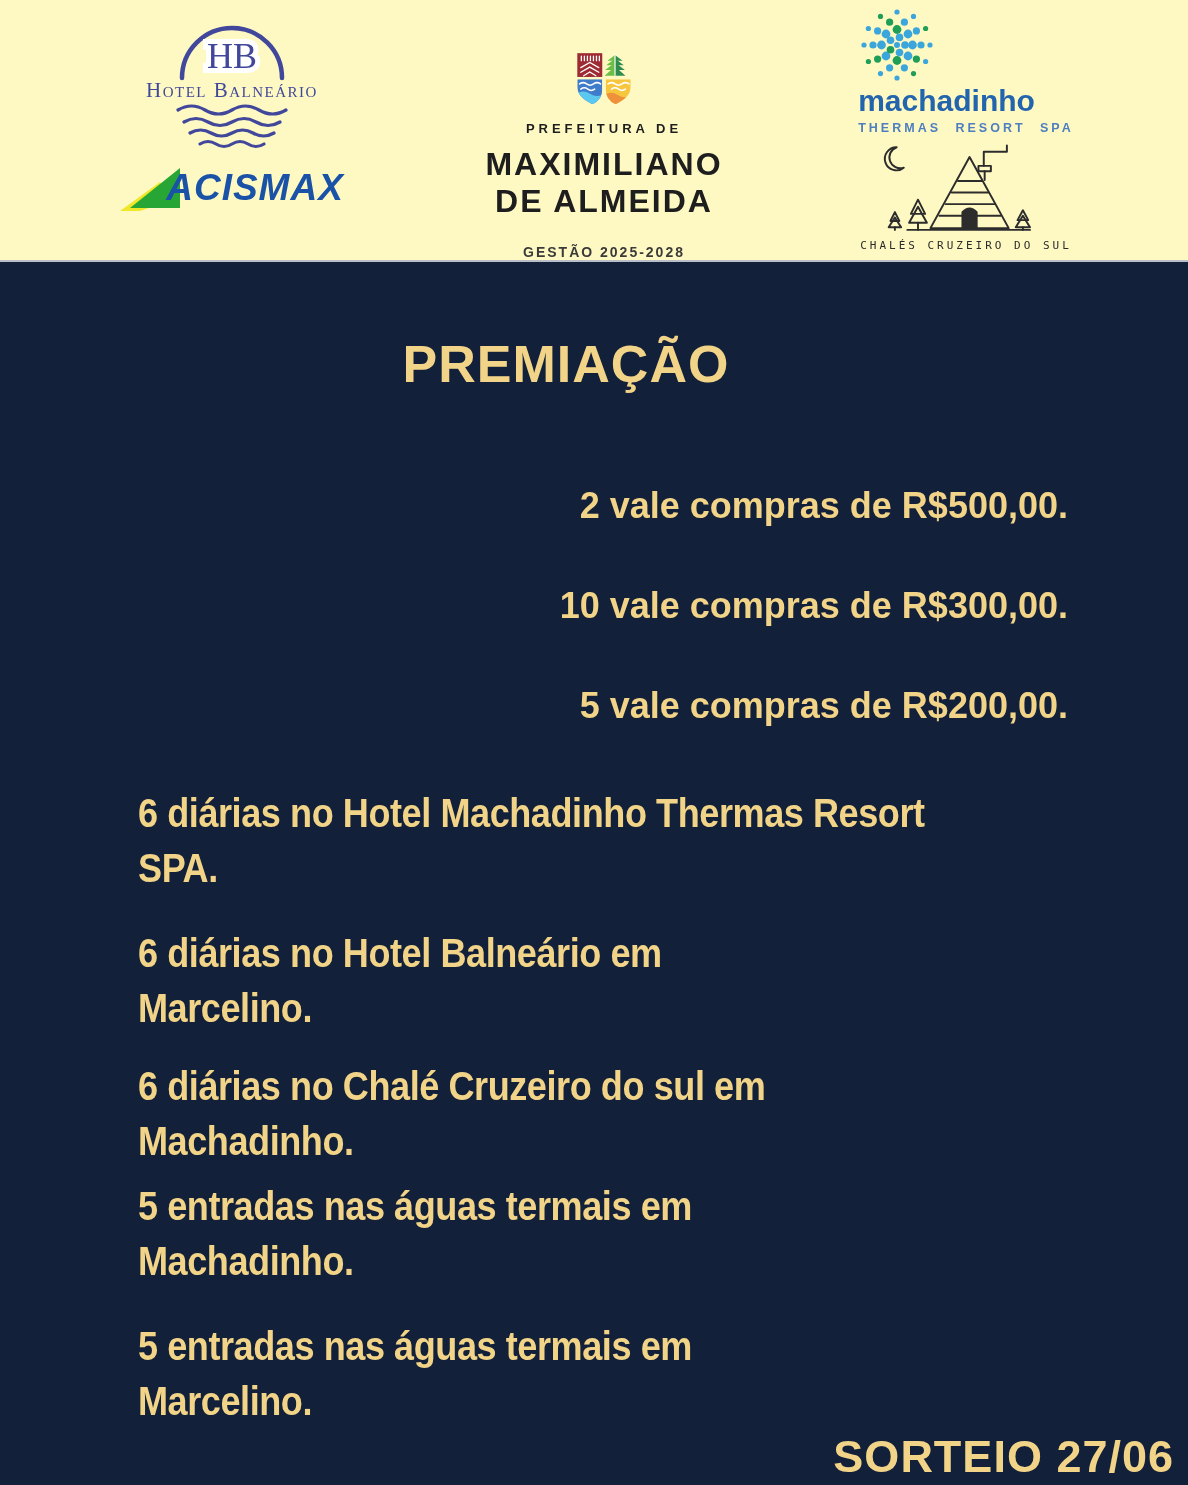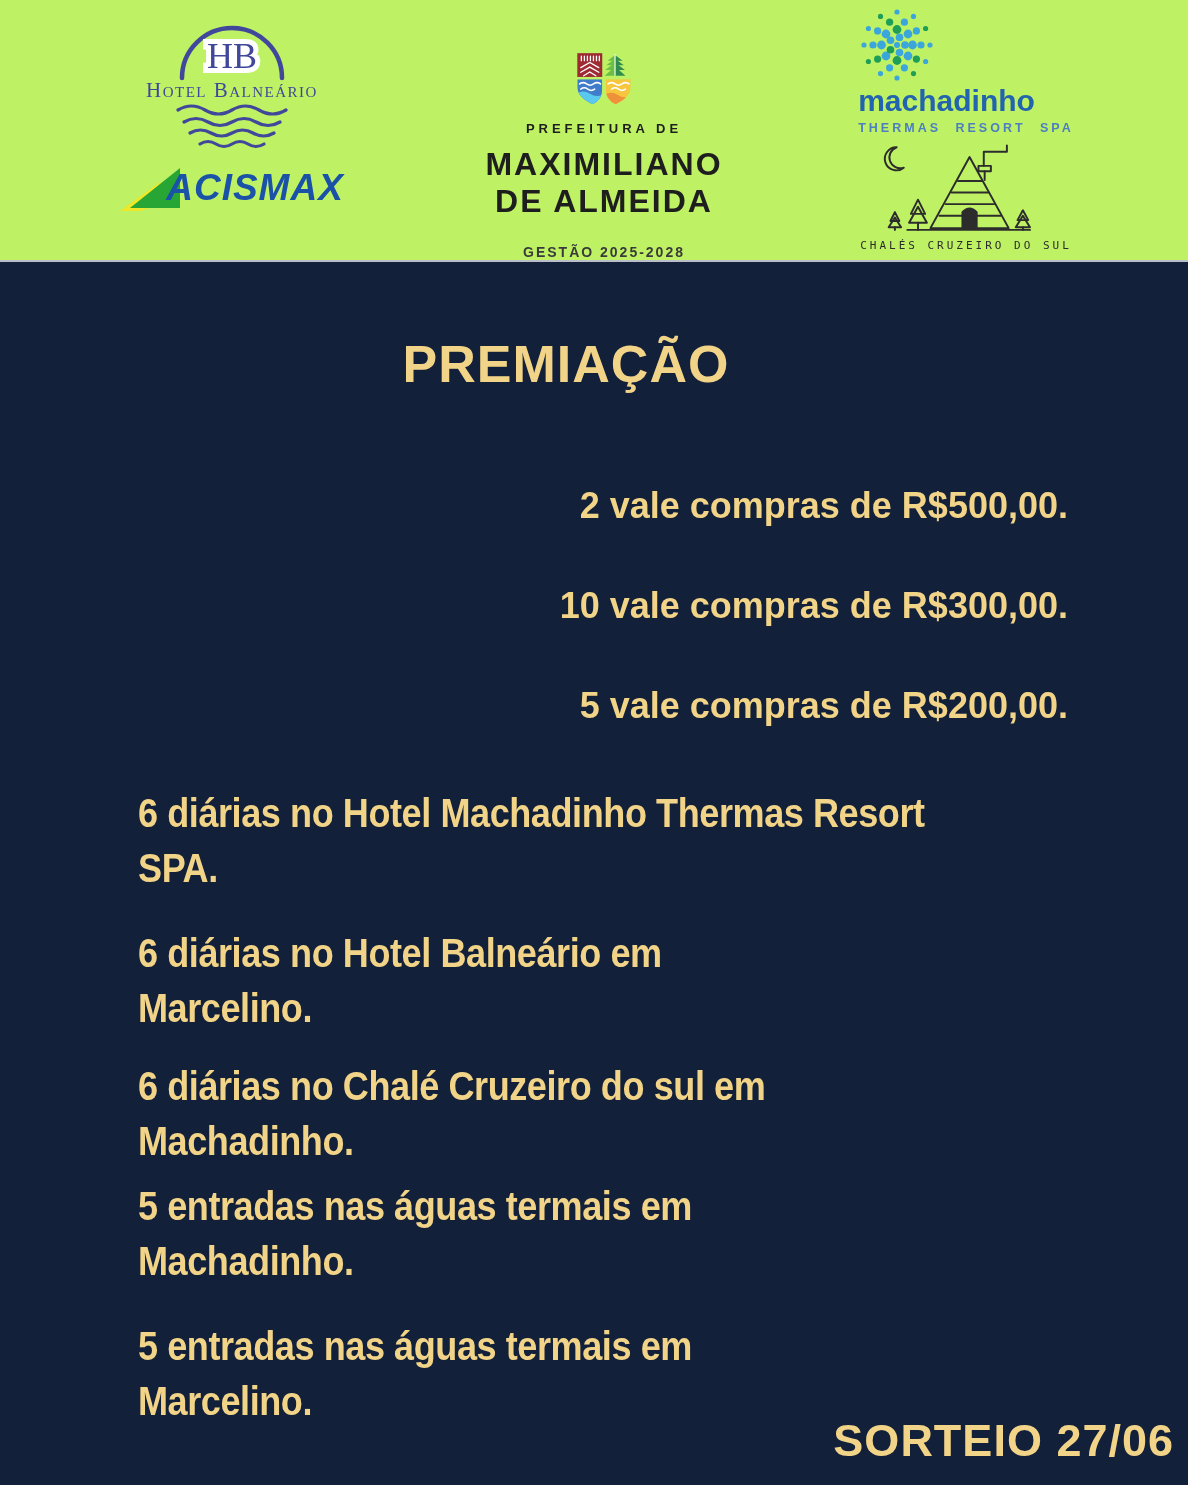--- a/index.html
+++ b/index.html
@@ -2,21 +2,21 @@
 <html><head>
 <meta charset="utf-8">
 <style>
   html,body { margin:0; padding:0; background:#e8e8e8; }
   .poster {
     width:1188px; height:1485px; position:relative; overflow:hidden;
     background:#ffffff; font-family:"Liberation Sans", sans-serif;
   }
 
   
-  .logo-band { display:flex; height:260px; background:#bef264; box-sizing:border-box; }
+  .logo-band { display:flex; height:260px; background:#fef9c3; box-sizing:border-box; }
   .col-left  { width:360px; margin-left:52px; display:flex; flex-direction:column; align-items:center; padding-top:16px; }
   .col-center{ flex:1; display:flex; flex-direction:column; align-items:center; padding-top:52px; }
   .col-right { width:340px; margin-right:52px; display:flex; flex-direction:column; align-items:center; padding-top:6px; }
 
   .acismax-row { display:flex; align-items:center; margin-top:10px; }
   .acismax-word {
     font-style:italic; font-weight:bold; font-size:37px; letter-spacing:1px;
     color:#1A52A8; margin-left:-16px;
   }
 
@@ -39,21 +39,21 @@
     font-size:52px; font-weight:bold; letter-spacing:1px; color:#F2D488;
   }
   .prizes { margin:94px 120px 0 138px; }
   .prize  { margin:0; font-weight:bold; color:#F2D488; white-space:pre-line; }
   .prize.regular   { font-size:36px; line-height:36px;text-align:right; }
   .prize.condensed { font-size:41px; line-height:55px; letter-spacing:-0.5px;
                      transform:scaleX(0.88); transform-origin:left top; }
   .mb64 { margin-bottom:64px; } .mb62 { margin-bottom:62px; }
   .mb30 { margin-bottom:30px; } .mb23 { margin-bottom:23px; } .mb10 { margin-bottom:10px; }
   .draw-date {
-    position:absolute; right:14px; bottom:18px;
+    position:absolute; right:14px; bottom:2px;
     font-size:45px; font-weight:bold; letter-spacing:1px; color:#F2D488;
   }
 </style>
 </head>
 <body>
 
 <div class="poster">
 
   <header class="logo-band">
 

